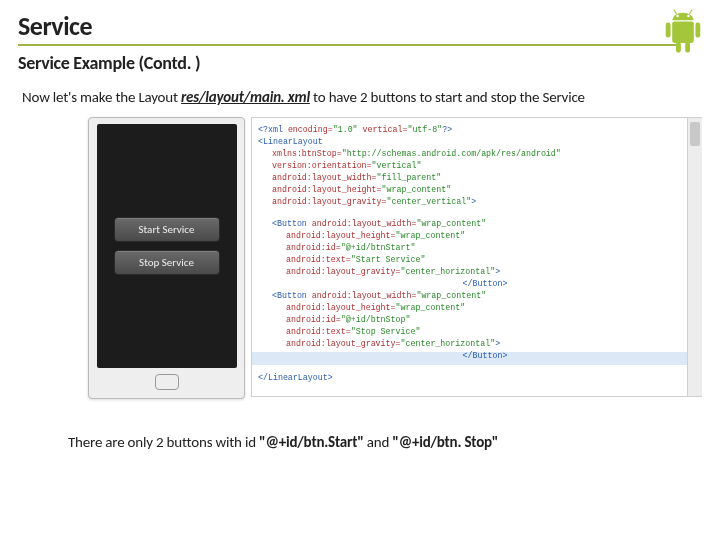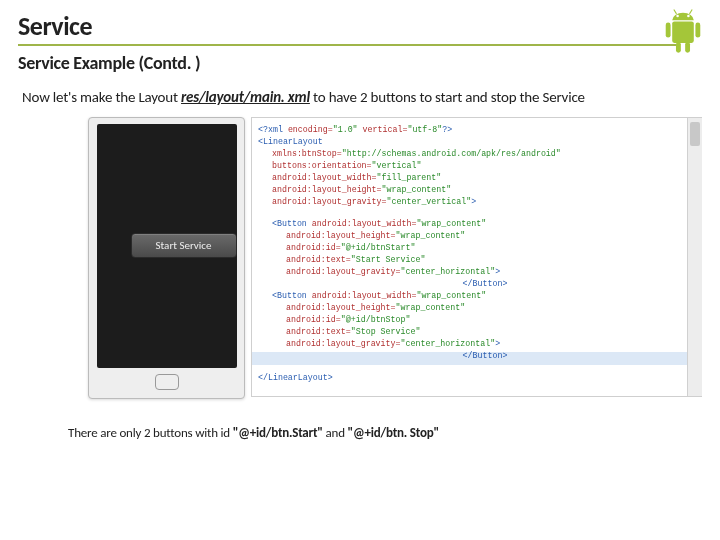--- a/index.html
+++ b/index.html
@@ -71,21 +71,21 @@
   .phone-screen {
     width: 140px;
     height: 244px;
     background: #1c1c1c;
     margin-top: 6px;
     border-radius: 2px;
     display: flex;
     flex-direction: column;
     justify-content: center;
     gap: 8px;
-    align-items: flex-end;
+    align-items: center;
   }
   .phone-btn {
     background: linear-gradient(#6a6a6a,#4a4a4a);
     border: 1px solid #2a2a2a;
     color: #eee;
     font-size: 11px;
     padding: 5px 10px;
     border-radius: 4px;
     width: 84px;
     text-align: center;
@@ -131,22 +131,22 @@
     z-index:0;
   }
   .code-lines { position:relative; z-index:1; }
   .t-blue  { color:#2a5db0;text-align:center; }
   .t-green { color:#2a8a2a; }
   .t-red   { color:#b03030; }
   .ind1 { padding-left: 14px; display:block;}
   .ind2 { padding-left: 28px; display:block;}
   .blank { height: 10px; }
   .footer-note {
-    margin: 26px 0 0 50px;
-    font-size: 13px;
+    margin: 34px 0 0 50px;
+    font-size: 15px;
     letter-spacing:-0.2px;
   }
   .footer-note b { font-weight:700; }
 </style>
 </head>
 <body>
 
 <div class="header-row">
   <div class="titles">
     <h1 class="page-title">Service</h1>
@@ -170,31 +170,32 @@
 </div>
 
 <p class="intro">
   <span>Now let's make the Layout </span><span class="path">res/layout/main. xml</span><span> to have 2 buttons to start and stop the Service</span>
 </p>
 
 <div class="content-row">
   <div class="phone">
     <div class="phone-screen">
       <div class="phone-btn">Start Service</div>
+      <div class="phone-btn">Stop Service</div>
     </div>
     <div class="phone-home"></div>
   </div>
 
   <div class="code-panel">
     <div class="hl-bar"></div>
     <div class="code-lines">
       <span><span class="t-blue">&lt;?xml</span><span class="t-red"> encoding=</span><span class="t-green">"1.0"</span><span class="t-red"> vertical=</span><span class="t-green">"utf-8"</span><span class="t-blue">?&gt;</span></span><br>
       <span class="t-blue">&lt;LinearLayout</span><br>
       <span class="ind1"><span class="t-red">xmlns:btnStop=</span><span class="t-green">"http://schemas.android.com/apk/res/android"</span></span>
-      <span class="ind1"><span class="t-red">buttons:orientation=</span><span class="t-green">"vertical"</span></span>
+      <span class="ind1"><span class="t-red">version:orientation=</span><span class="t-green">"vertical"</span></span>
       <span class="ind1"><span class="t-red">android:layout_width=</span><span class="t-green">"fill_parent"</span></span>
       <span class="ind1"><span class="t-red">android:layout_height=</span><span class="t-green">"wrap_content"</span></span>
       <span class="ind1"><span class="t-red">android:layout_gravity=</span><span class="t-green">"center_vertical"</span><span class="t-blue">&gt;</span></span>
       <div class="blank"></div>
       <span class="ind1"><span class="t-blue">&lt;Button</span><span class="t-red"> android:layout_width=</span><span class="t-green">"wrap_content"</span></span>
       <span class="ind2"><span class="t-red">android:layout_height=</span><span class="t-green">"wrap_content"</span></span>
       <span class="ind2"><span class="t-red">android:id=</span><span class="t-green">"@+id/btnStart"</span></span>
       <span class="ind2"><span class="t-red">android:text=</span><span class="t-green">"Start Service"</span></span>
       <span class="ind2"><span class="t-red">android:layout_gravity=</span><span class="t-green">"center_horizontal"</span><span class="t-blue">&gt;</span></span>
       <span class="ind1 t-blue">&lt;/Button&gt;</span>

